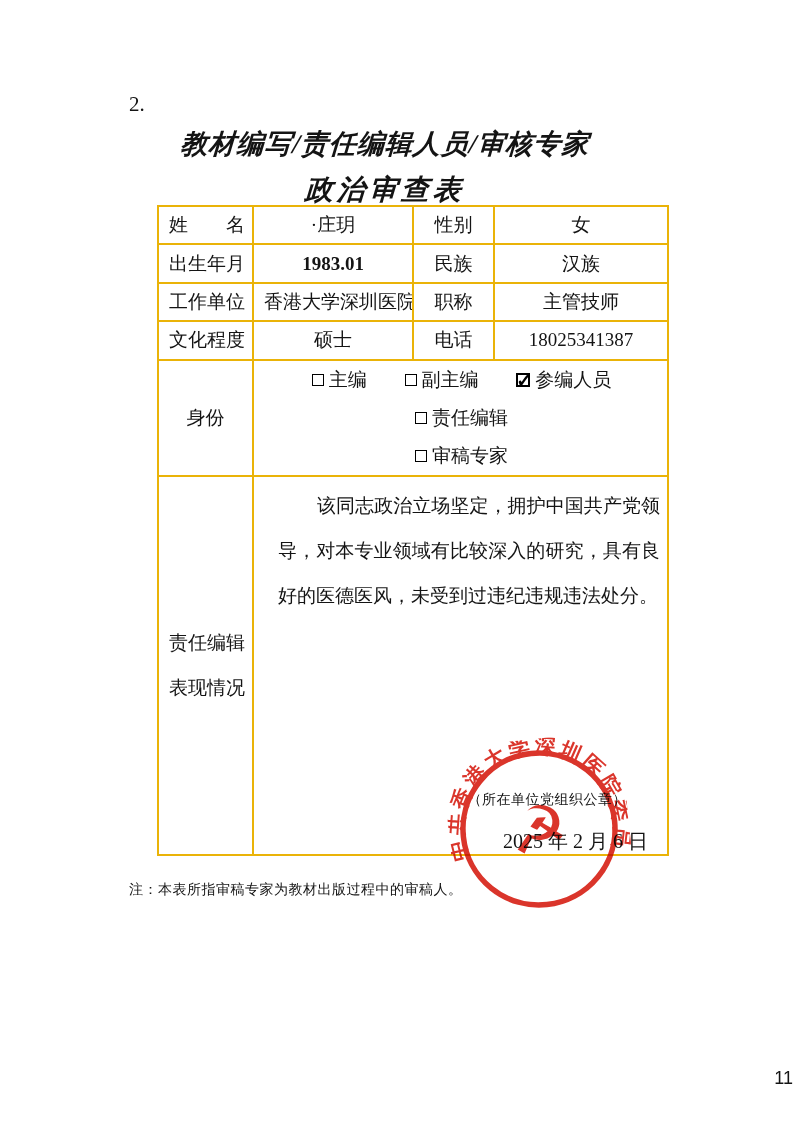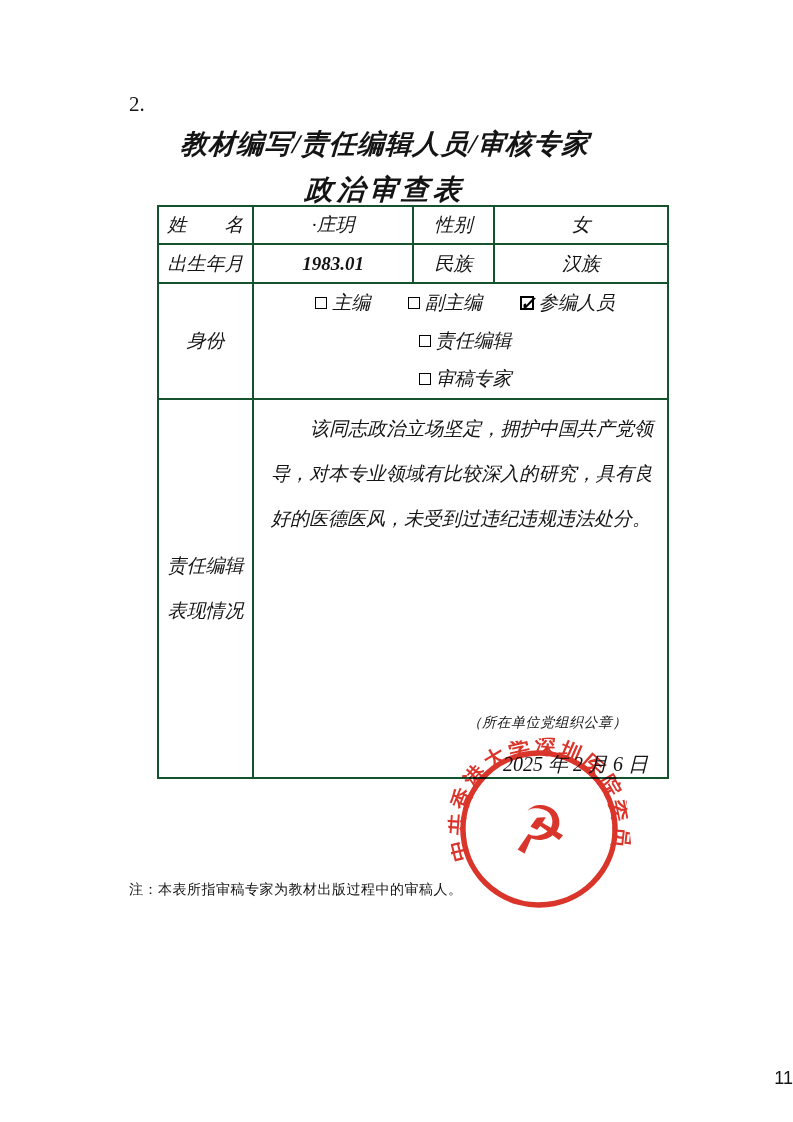--- a/index.html
+++ b/index.html
@@ -17,22 +17,22 @@
   }
   .title-line2 {
     margin-top:9px; font-size:28px; font-weight:700; letter-spacing:4px;
     font-style:italic; transform:skewX(-3deg);
   }
   .form-table {
     position:absolute; left:157px; top:205px; width:510px;
     border-collapse:collapse; table-layout:fixed;
   }
   .form-table td {
-    border:2px solid #14532d; font-size:19px; text-align:center;
-    padding:0 3px; height:38.4px; overflow:hidden; white-space:nowrap;font-style:italic;
+    border:2px solid #eab308; font-size:19px; text-align:center;
+    padding:0 10px; height:38.4px; overflow:hidden; white-space:nowrap;
   }
   td.num { font-family:"Liberation Serif","DejaVu Serif",serif;text-align:center; }
   td .bold-num { font-weight:700; }
   .identity-cell { text-align:center; vertical-align:top; padding-left:12px !important;margin-left:7px; }
   .identity-line { height:38px; line-height:38px; white-space:nowrap; }
   .opt { display:inline-block; }
   .opt + .opt { margin-left:33px; }
   .checkbox {
     display:inline-block; width:12px; height:12px; border:1.5px solid #000;
     margin-right:5px; vertical-align:0px; position:relative;
@@ -86,20 +86,32 @@
         <td>·庄玥</td>
         <td>性别</td>
         <td>女</td>
       </tr>
       <tr>
         <td>出生年月</td>
         <td class="num"><span class="bold-num">1983.01</span></td>
         <td>民族</td>
         <td>汉族</td>
       </tr>
+      <tr>
+        <td>工作单位</td>
+        <td>香港大学深圳医院</td>
+        <td>职称</td>
+        <td>主管技师</td>
+      </tr>
+      <tr>
+        <td>文化程度</td>
+        <td>硕士</td>
+        <td>电话</td>
+        <td class="num">18025341387</td>
+      </tr>
       <tr style="height:114px;">
         <td>身份</td>
         <td class="identity-cell" colspan="3">
           <div class="identity-line">
             <span class="opt">
               <span class="checkbox" data-checked="false"></span><span>主编</span>
             </span>
             <span class="opt">
               <span class="checkbox" data-checked="false"></span><span>副主编</span>
             </span>

